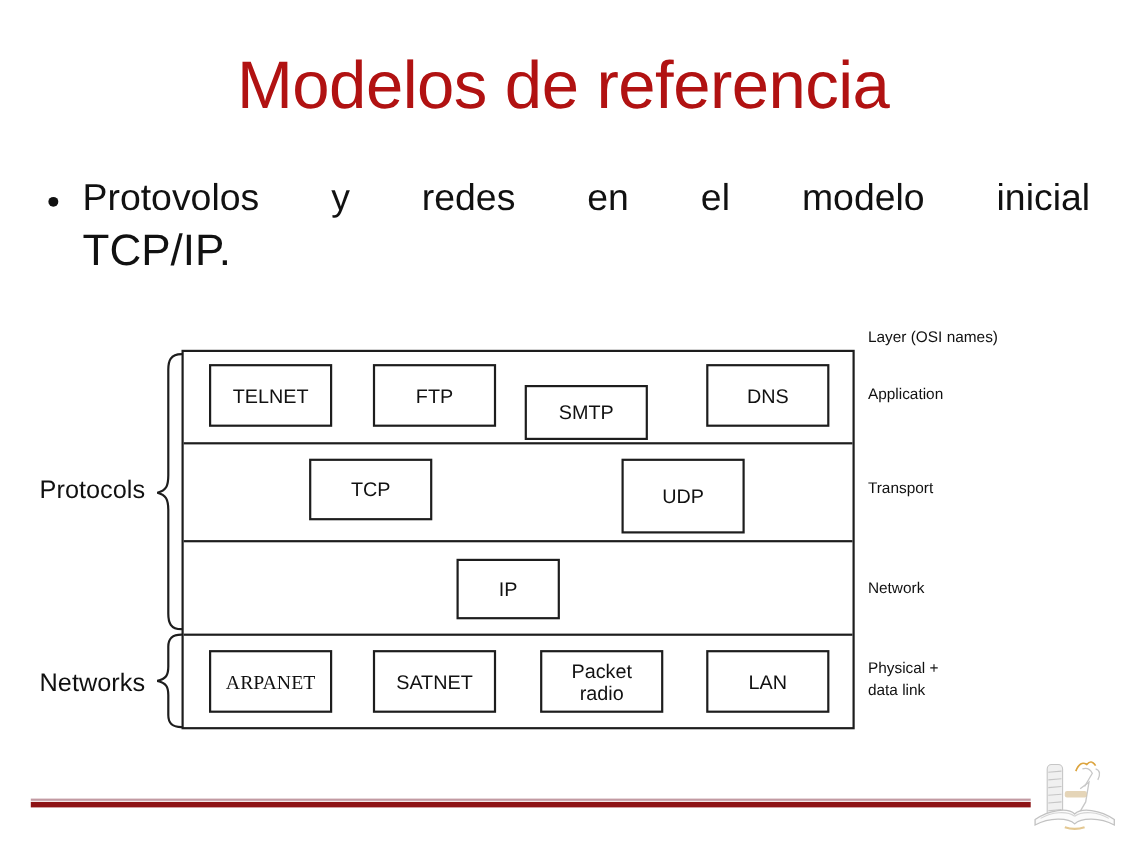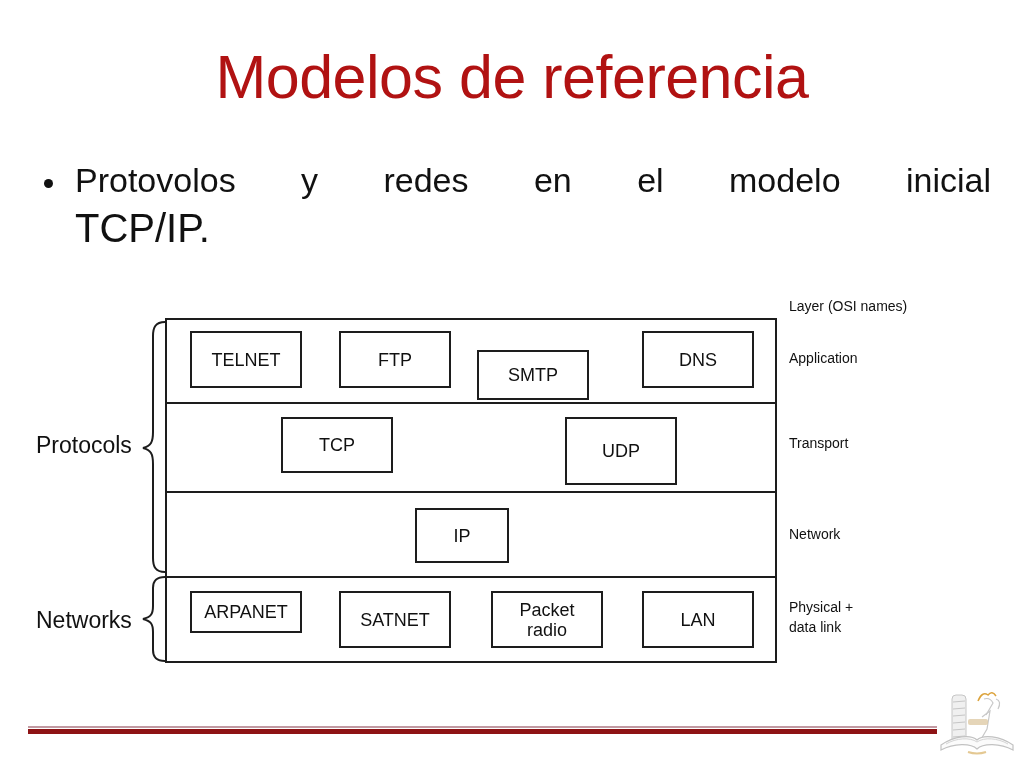--- a/index.html
+++ b/index.html
@@ -92,21 +92,21 @@
   <div class="pbox" style="left:190px; top:331px; width:112px; height:57px;">TELNET</div>
   <div class="pbox" style="left:339px; top:331px; width:112px; height:57px;">FTP</div>
   <div class="pbox" style="left:477px; top:331px; width:112px; height:50px;margin-top:19px;">SMTP</div>
   <div class="pbox" style="left:642px; top:331px; width:112px; height:57px;">DNS</div>
 
   <div class="pbox" style="left:264px; top:417px; width:112px; height:56px;margin-left:17px;">TCP</div>
   <div class="pbox" style="left:565px; top:417px; width:112px; height:68px;">UDP</div>
 
   <div class="pbox" style="left:415px; top:508px; width:94px; height:55px;">IP</div>
 
-  <div class="pbox" style="left:190px; top:591px; width:112px; height:42px;">ARPANET</div>
+  <div class="pbox" style="left:190px; top:591px; width:112px; height:57px;font-family:Liberation Serif, serif;">ARPANET</div>
   <div class="pbox" style="left:339px; top:591px; width:112px; height:57px;">SATNET</div>
   <div class="pbox" style="left:491px; top:591px; width:112px; height:57px;">Packet
 radio</div>
   <div class="pbox" style="left:642px; top:591px; width:112px; height:57px;">LAN</div>
 
   <div class="right-label" style="top:296px;">Layer (OSI names)</div>
   <div class="right-label" style="top:348px;">Application</div>
   <div class="right-label" style="top:433px;">Transport</div>
   <div class="right-label" style="top:524px;">Network</div>
   <div class="right-label" style="top:597px;">Physical +

